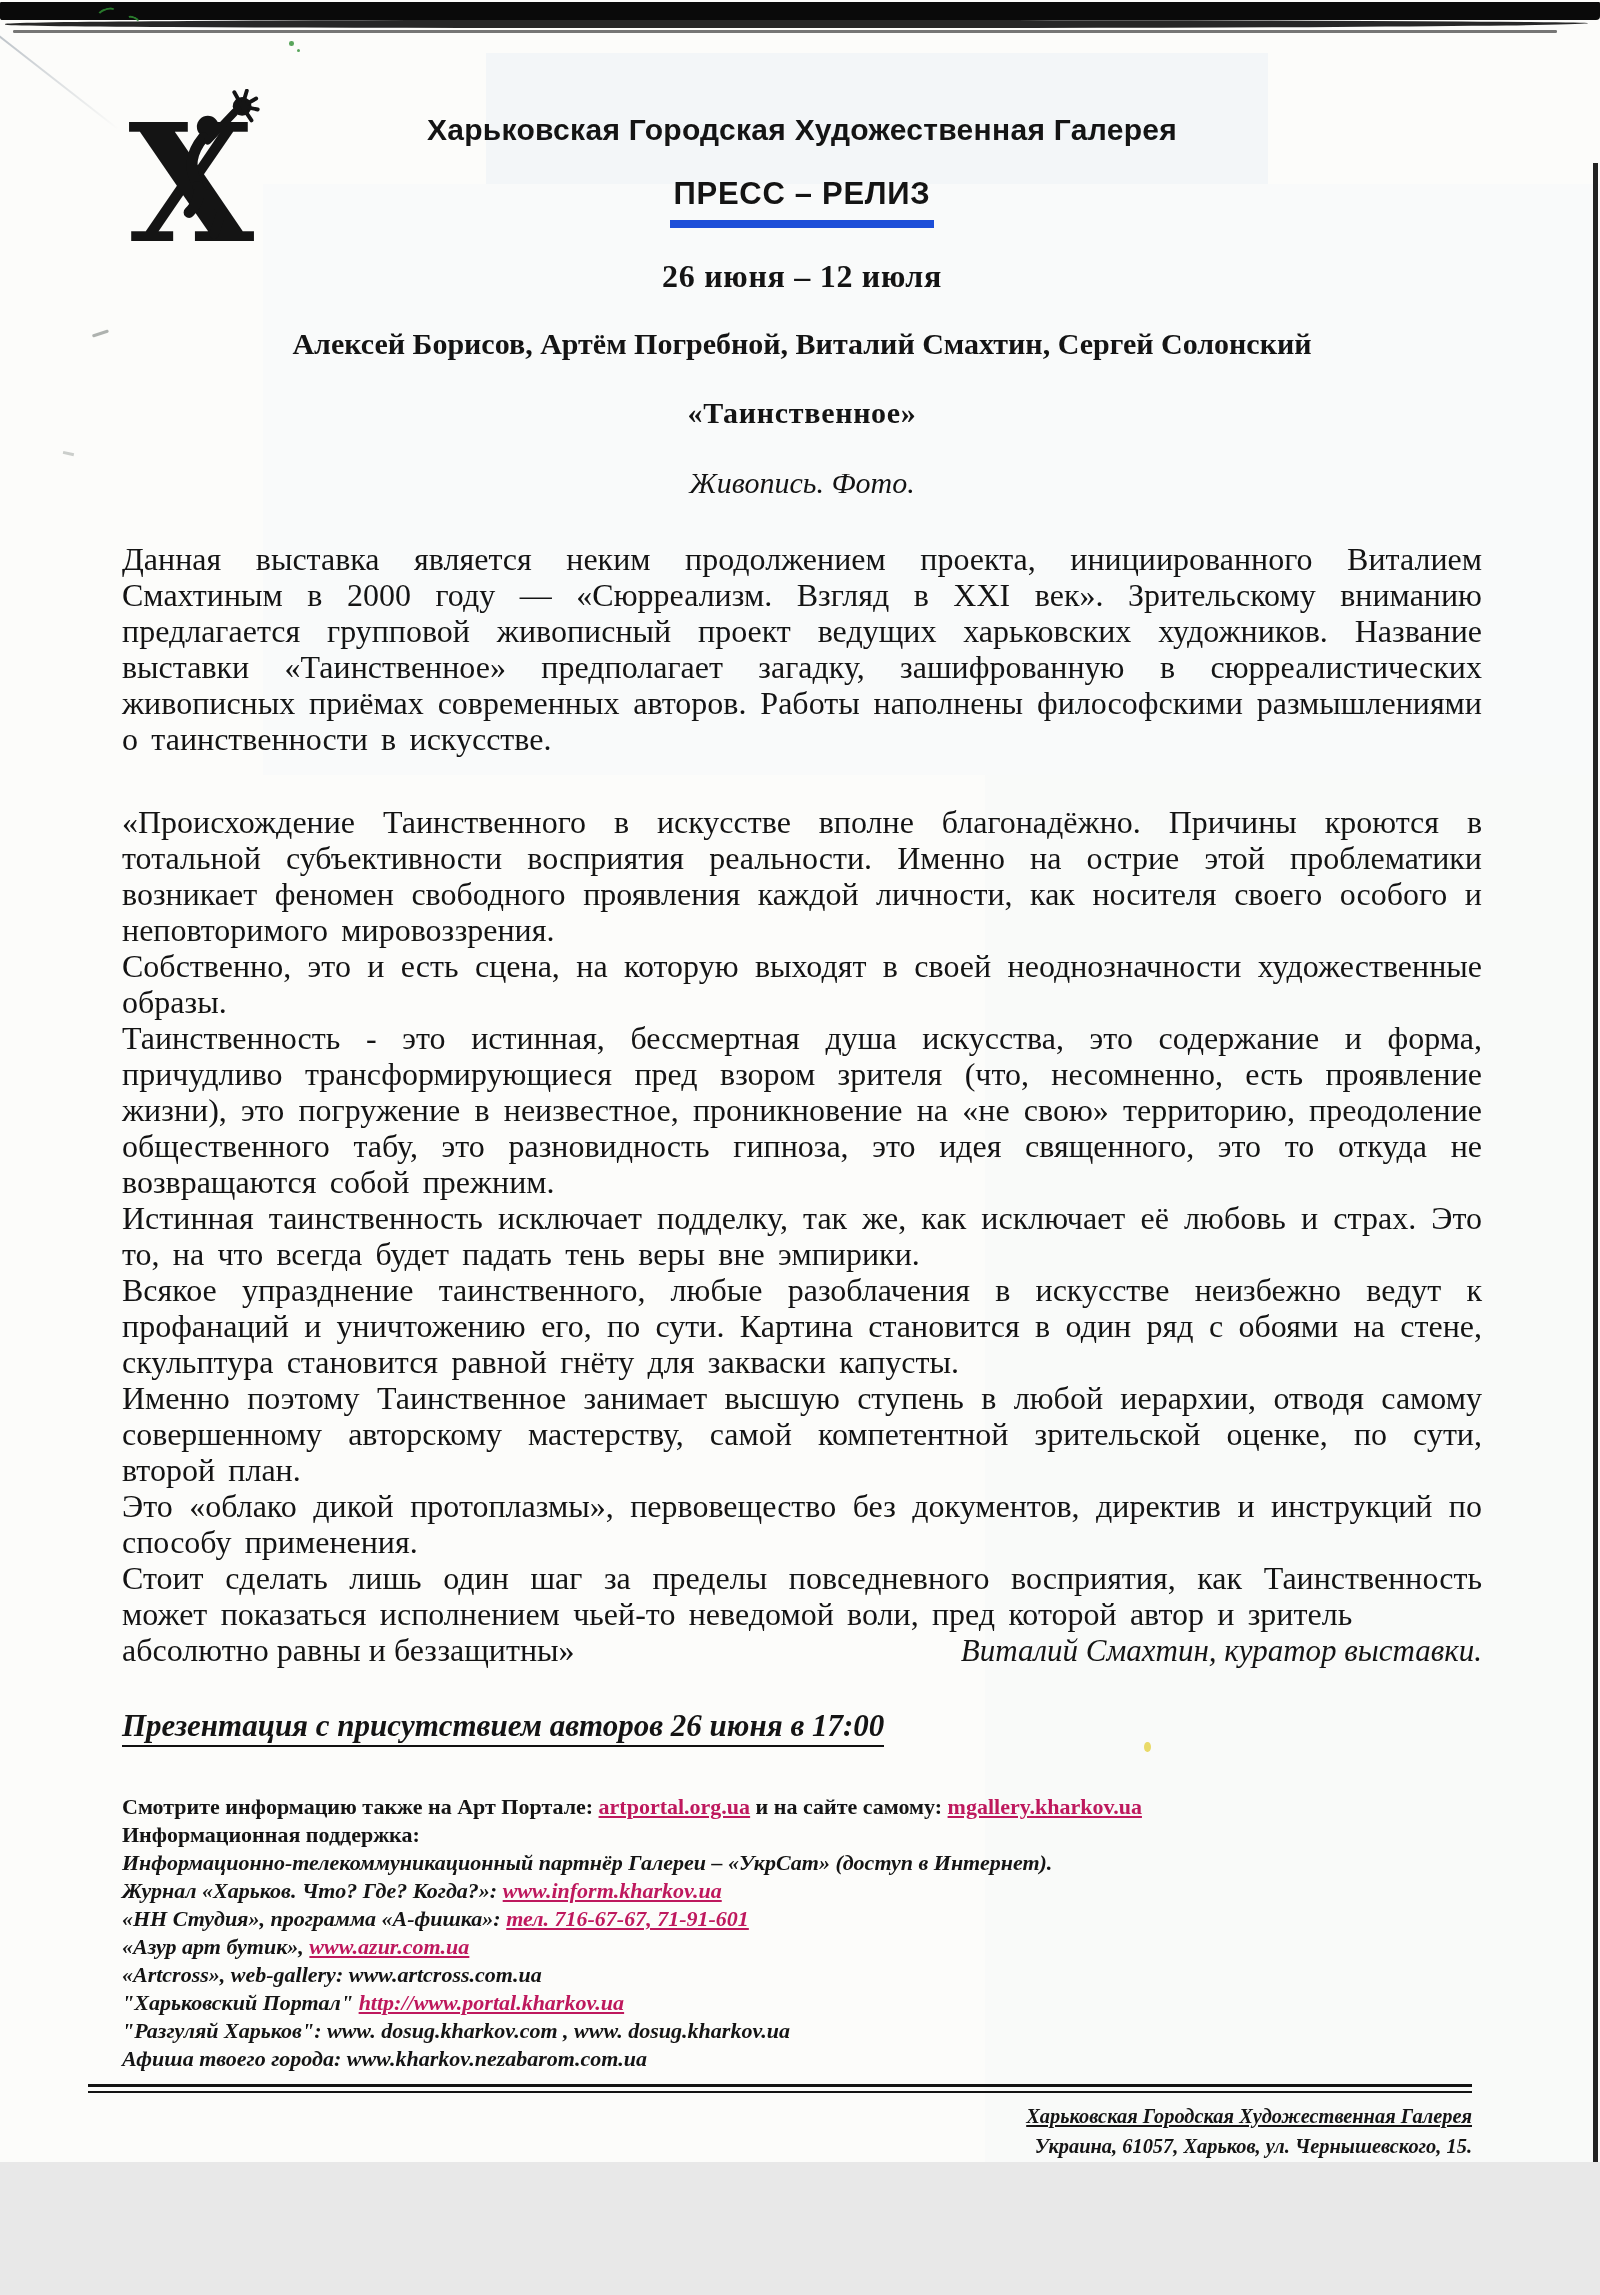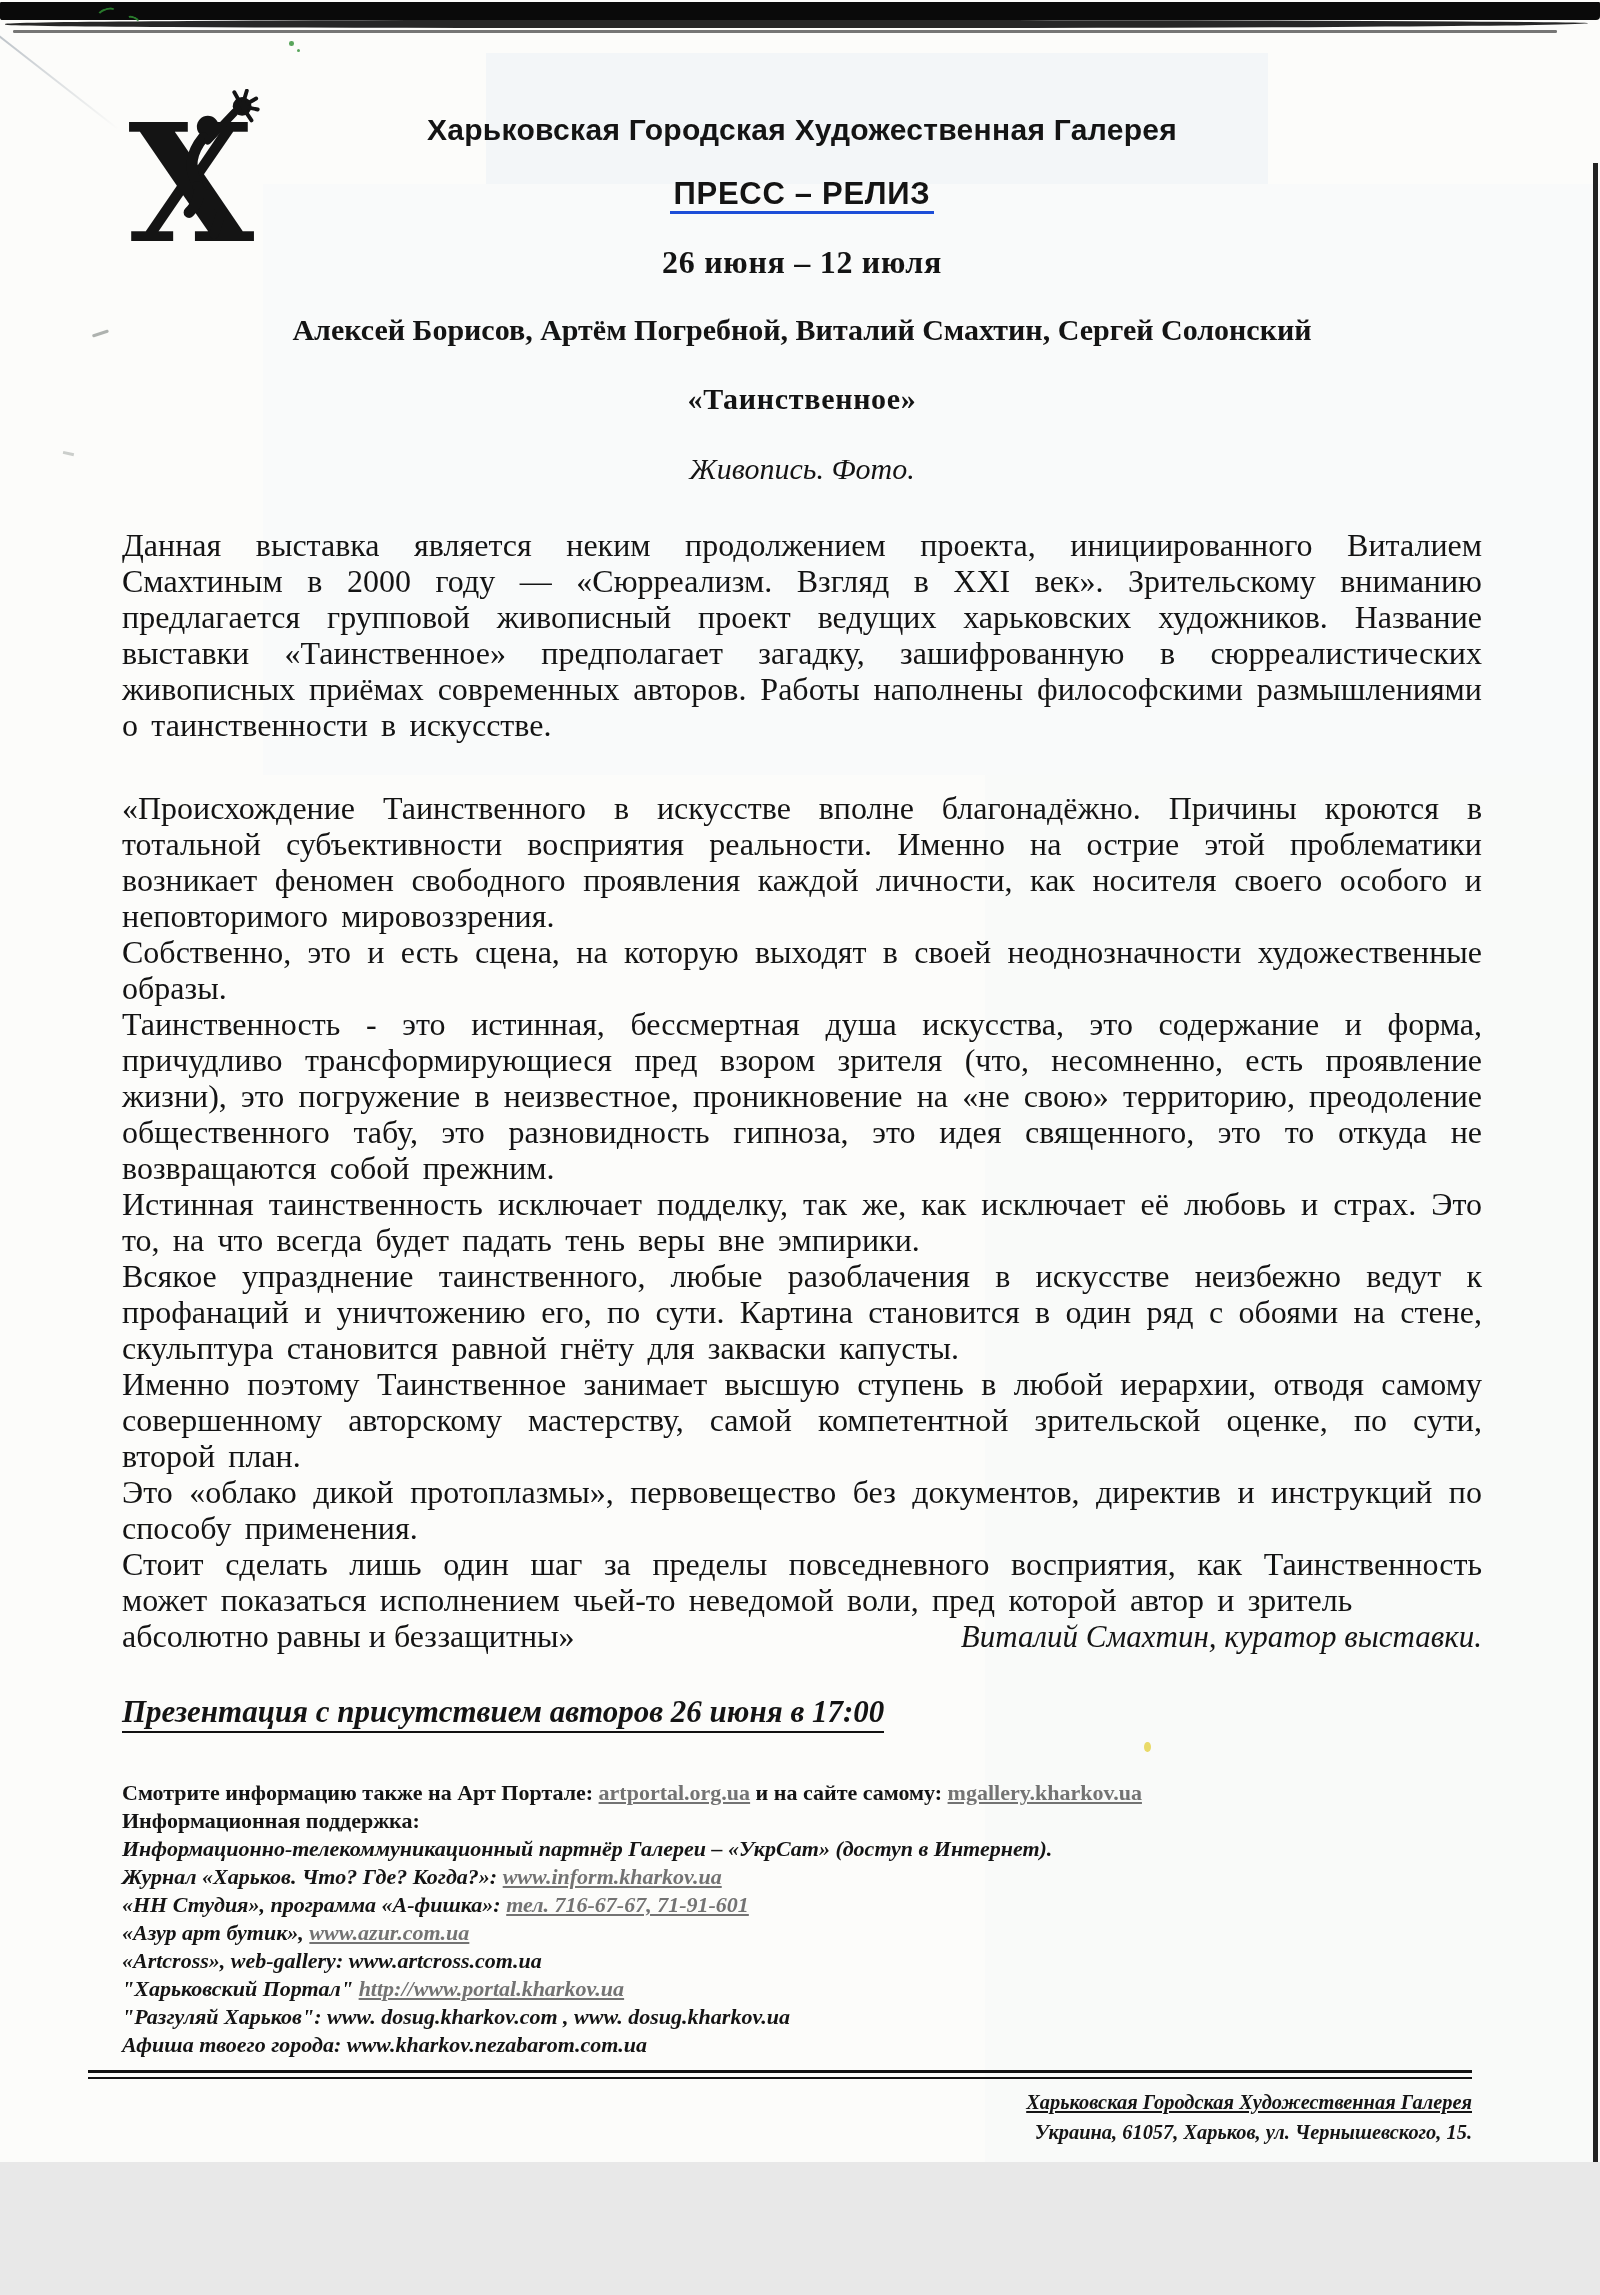--- a/index.html
+++ b/index.html
@@ -36,41 +36,41 @@
   .yellow-dot{left:1144px;top:1742px;width:6.6px;height:10px;background:#e6d34f;border-radius:50%;opacity:.85;}
   
   .logo{position:absolute;left:122px;top:89px;width:156px;height:172px;z-index:2;}
   
   .content{position:absolute;left:122px;top:0;width:1360px;z-index:2;}
   .center{text-align:center;}
   .gallery-title{margin-top:112px;font-family:"Liberation Sans",sans-serif;font-weight:bold;
                  font-size:30px;line-height:35px;letter-spacing:0.3px;}
   .press-wrap{margin-top:29px;}
   .press-release{display:inline-block;font-family:"Liberation Sans",sans-serif;font-weight:bold;
-                 font-size:31px;line-height:35px;letter-spacing:0.7px;border-bottom:3px solid #1d4ed8;
-                 padding:0 4px 0 4px;}
+                 font-size:31px;line-height:35px;letter-spacing:0.7px;border-bottom:8px solid #1d4ed8;
+                 padding:0 4px 9px 4px;}
   .dates{margin-top:30px;font-weight:bold;font-size:32px;line-height:36px;letter-spacing:0.7px;}
   .authors{margin-top:32px;font-weight:bold;font-size:30px;line-height:35px;}
   .exh-title{margin-top:34px;font-weight:bold;font-size:30px;line-height:35px;letter-spacing:0.7px;}
   .genre{margin-top:36px;font-style:italic;font-size:30px;line-height:34px;}
   .body-text{font-size:32px;line-height:36px;}
   .justified{text-align:justify;word-spacing:5.3px;}
   .intro{margin-top:41px;}
   .quote{margin-top:47px;}
   .quote p{margin:0;}
   .closing-row{display:flex;justify-content:space-between;align-items:baseline;white-space:nowrap;}
   .signature{font-style:italic;font-size:31px;}
   .presentation-wrap{margin-top:39px;}
   .presentation{display:inline-block;font-weight:bold;font-style:italic;font-size:31px;line-height:35px;
                 border-bottom:2.6px solid #111;padding-bottom:2px;}
   
   .footer-info{margin-top:46px;font-size:22px;line-height:28px;font-weight:bold;}
   .f-line{white-space:nowrap;}
   .f-italic{font-style:italic;}
-  a.scan-link{color:#737373;text-decoration:underline;font-weight:bold;cursor:pointer;}
+  a.scan-link{color:#be185d;text-decoration:underline;font-weight:bold;cursor:pointer;}
   a.scan-link.italic{font-style:italic;}
   .divider{margin-top:10.5px;margin-left:-34px;width:1384px;height:4px;
            border-top:3.3px solid #131313;border-bottom:2px solid #131313;}
   .address{margin-top:8px;text-align:right;padding-right:10px;font-weight:bold;font-style:italic;
            font-size:20.4px;line-height:30px;}
   .address .addr-name{text-decoration:underline;}
 </style>
 </head>
 <body>
 

